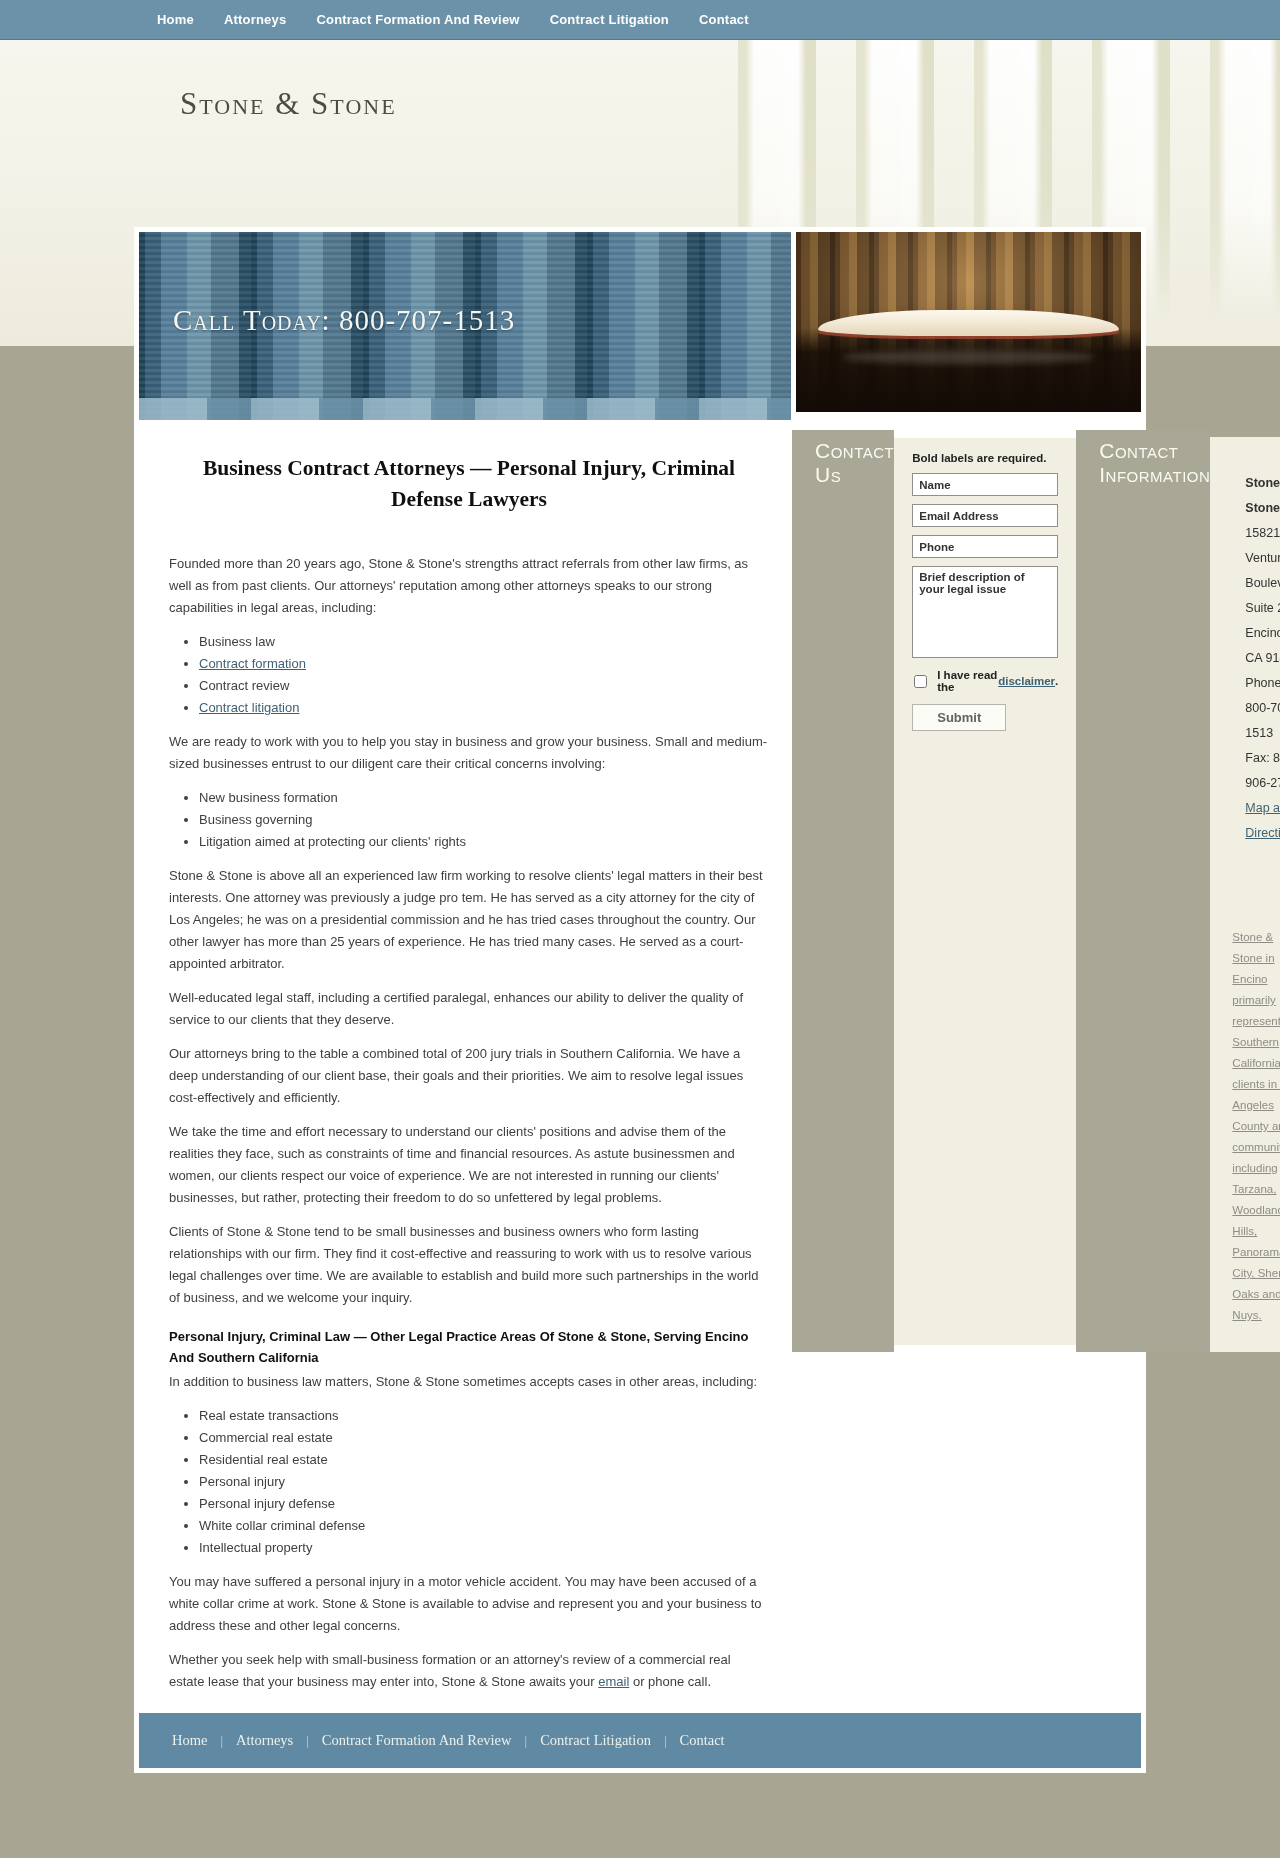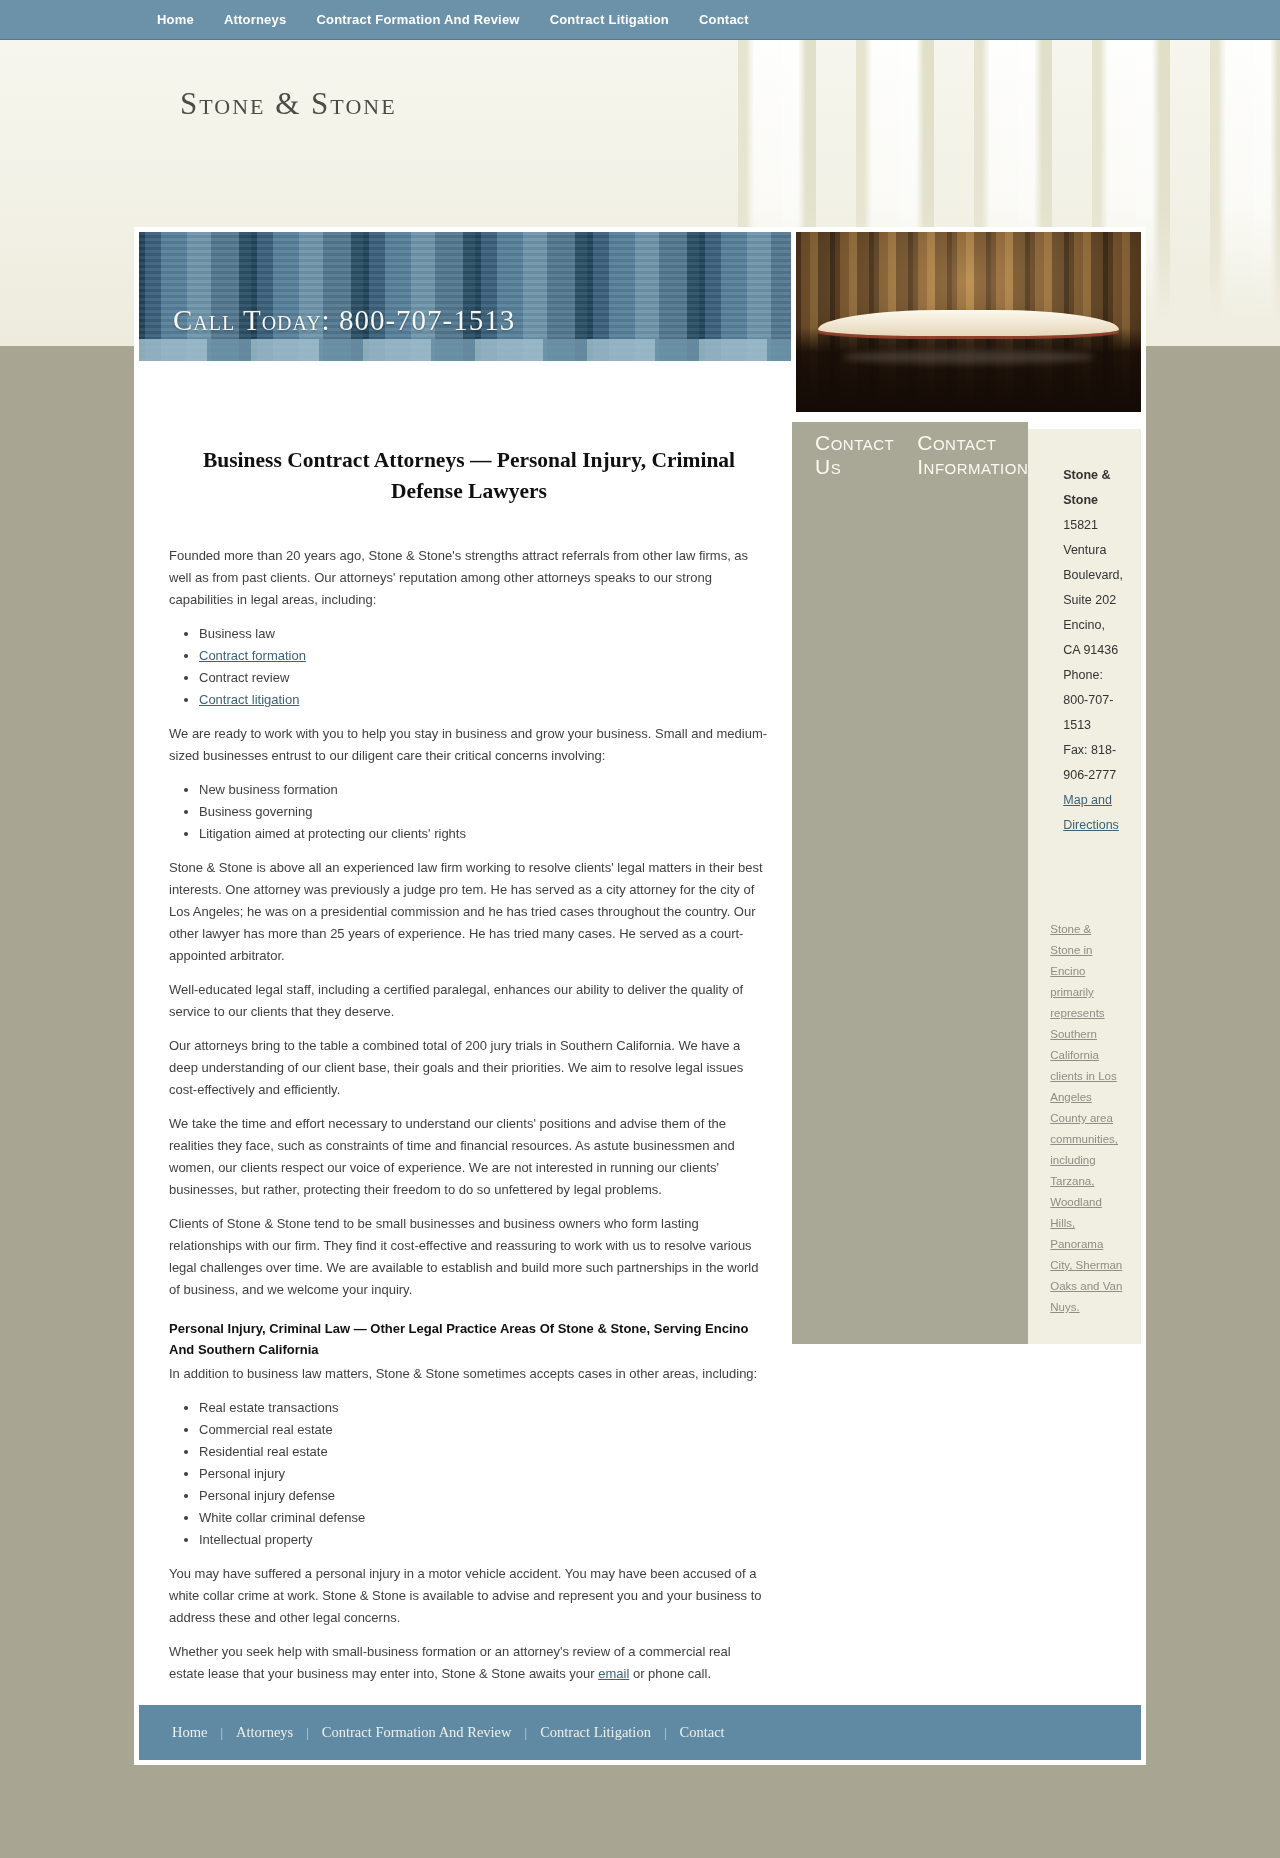--- a/index.html
+++ b/index.html
@@ -34,21 +34,21 @@
   }
   .logo {
     position:absolute; left:180px; top:46px;
     font-family:"Liberation Serif", serif; font-variant:small-caps;
     font-size:31px; color:#4c4b45; letter-spacing:2px; text-decoration:none;
   }
   
   .card { width:1012px; margin:-119px auto 0; background:#ffffff; padding:5px; position:relative; }
   .banner-row { display:flex; gap:5px; }
   .banner-left {
-    width:652px; height:129px; position:relative; overflow:hidden;
+    width:652px; height:188px; position:relative; overflow:hidden;
     background:
       repeating-linear-gradient(0deg, rgba(255,255,255,.06) 0 3px, rgba(0,0,0,.06) 3px 6px),
       repeating-linear-gradient(90deg,#22455a 0 6px,#3a617a 6px 22px,#58809a 22px 48px,#6f95aa 48px 72px,#53788f 72px 100px,#2c5066 100px 112px);
   }
   .banner-left::after {
     content:""; position:absolute; left:0; right:0; bottom:0; height:22px;
     background:repeating-linear-gradient(90deg,#9dbccb 0 68px,#6d93a8 68px 112px);
     opacity:.85;
   }
   .banner-text {
@@ -195,20 +195,34 @@
       </ul>
 
       <p>You may have suffered a personal injury in a motor vehicle accident. You may have been accused of a white collar crime at work. Stone &amp; Stone is available to advise and represent you and your business to address these and other legal concerns.</p>
 
       <p class="tight"><span>Whether you seek help with small-business formation or an attorney's review of a commercial real estate lease that your business may enter into, Stone &amp; Stone awaits your </span><a class="tlink">email</a><span> or phone call.</span></p>
     </div>
 
     <div class="sidebar">
       <div class="side-header">Contact Us</div>
 
+      <div class="panel form-panel">
+        <div class="form-note">Bold labels are required.</div>
+        <input class="tb" type="text" value="Name" style="">
+        <input class="tb" type="text" value="Email Address" style="">
+        <input class="tb" type="text" value="Phone" style="">
+        <textarea class="ta" style="">Brief description of your legal issue</textarea>
+        <div class="check-row">
+          <input type="checkbox" style="">
+          <span>I have read the </span>
+            <a class="tlink">disclaimer</a>
+            <span>.</span>
+        </div>
+        <button class="submit">Submit</button>
+      </div>
 
       <div class="side-header">Contact Information</div>
 
       <div class="panel info-panel">
         <div class="address">
           <div class="firm">Stone &amp; Stone</div>
           <div>15821 Ventura Boulevard, Suite 202</div>
           <div>Encino, CA 91436</div>
           <div>Phone: 800-707-1513</div>
           <div>Fax: 818-906-2777</div>

